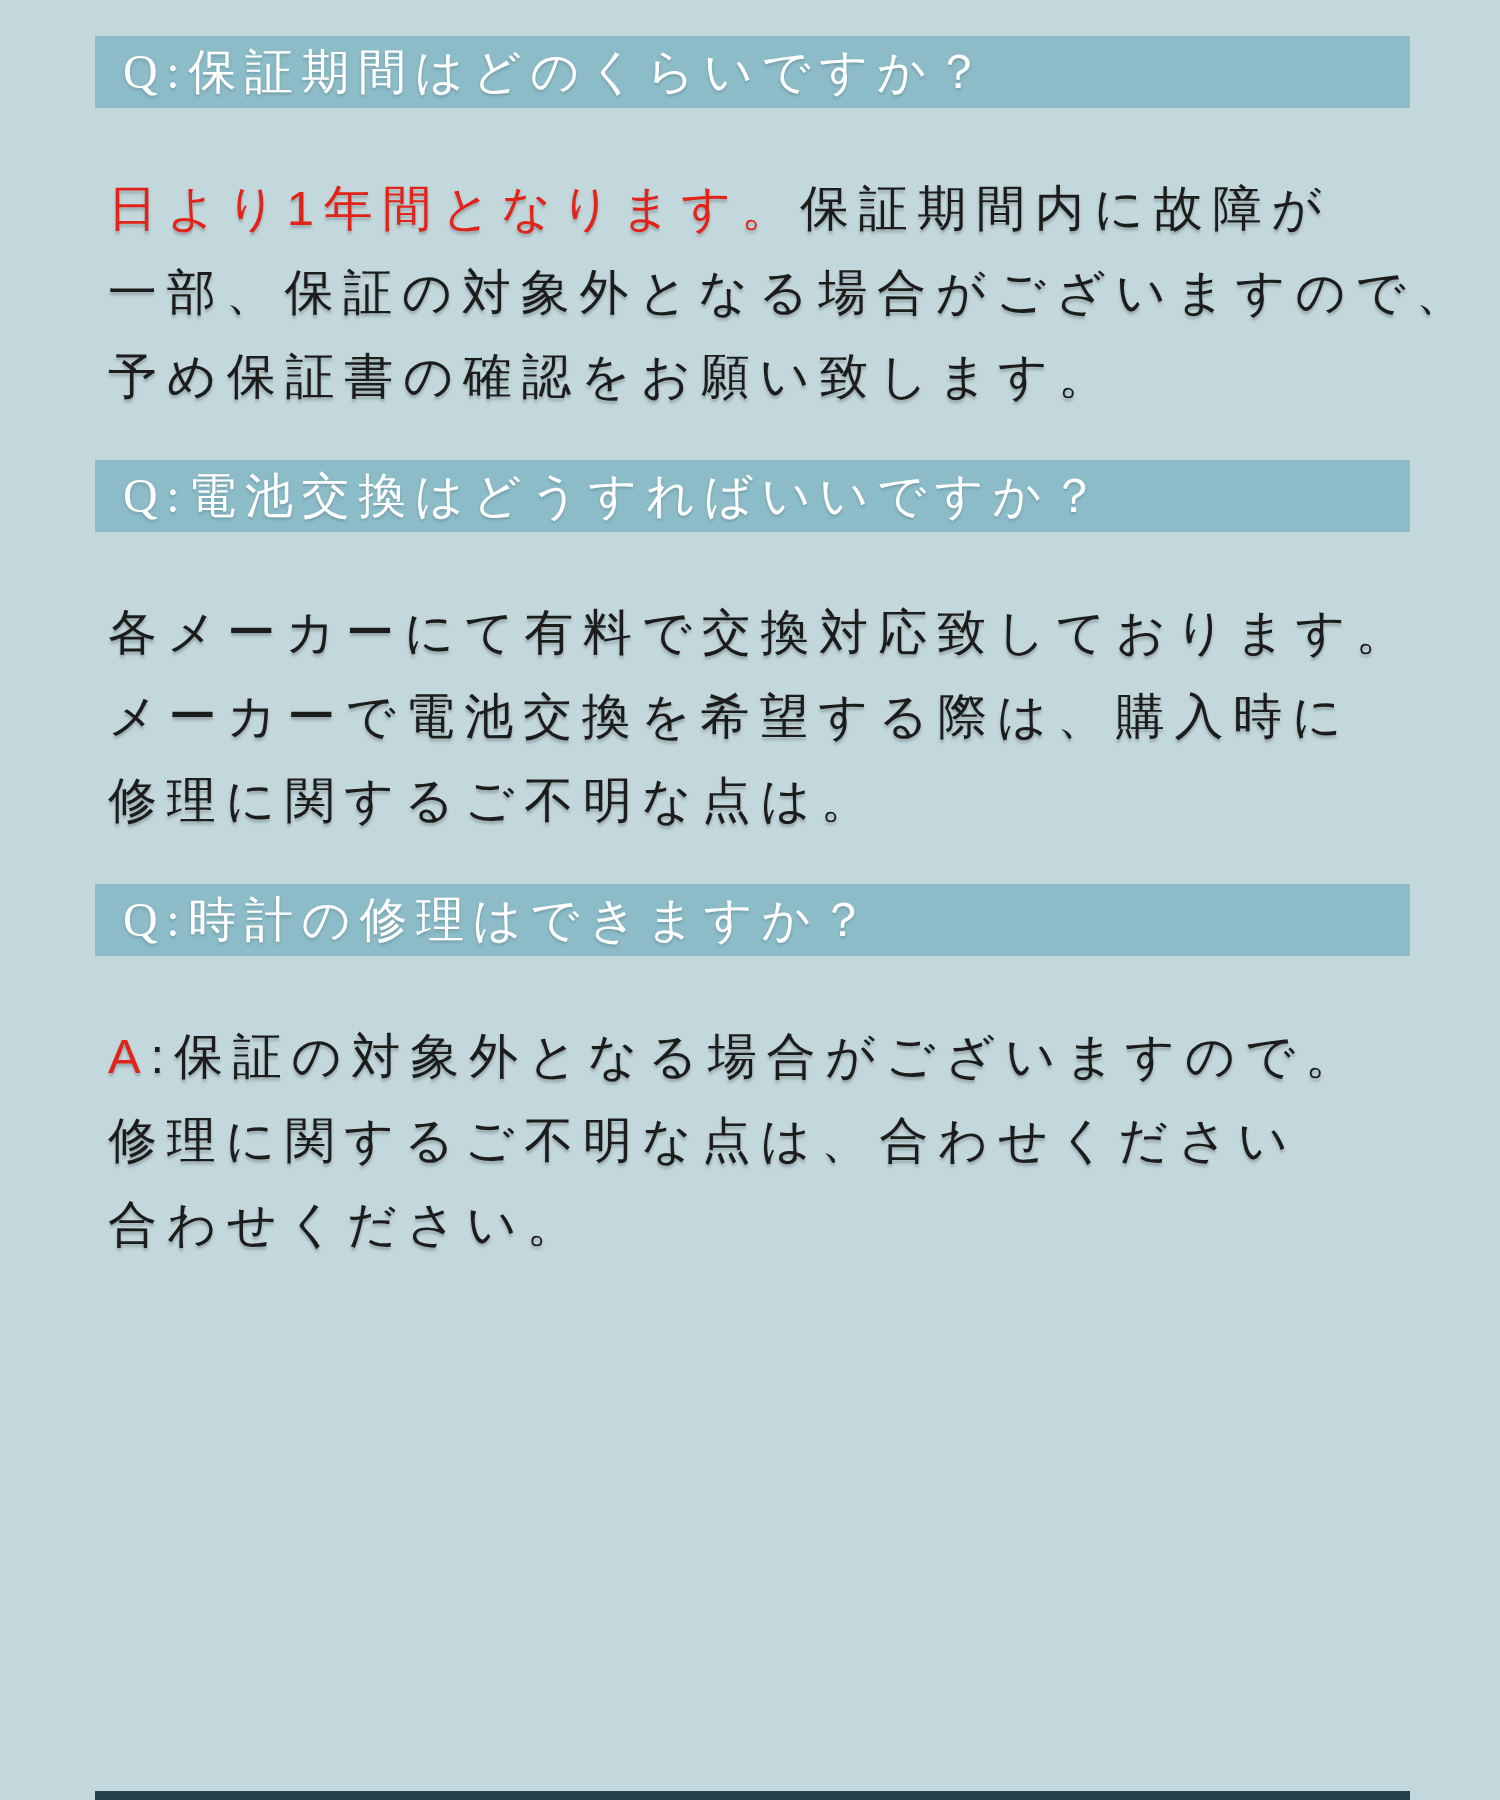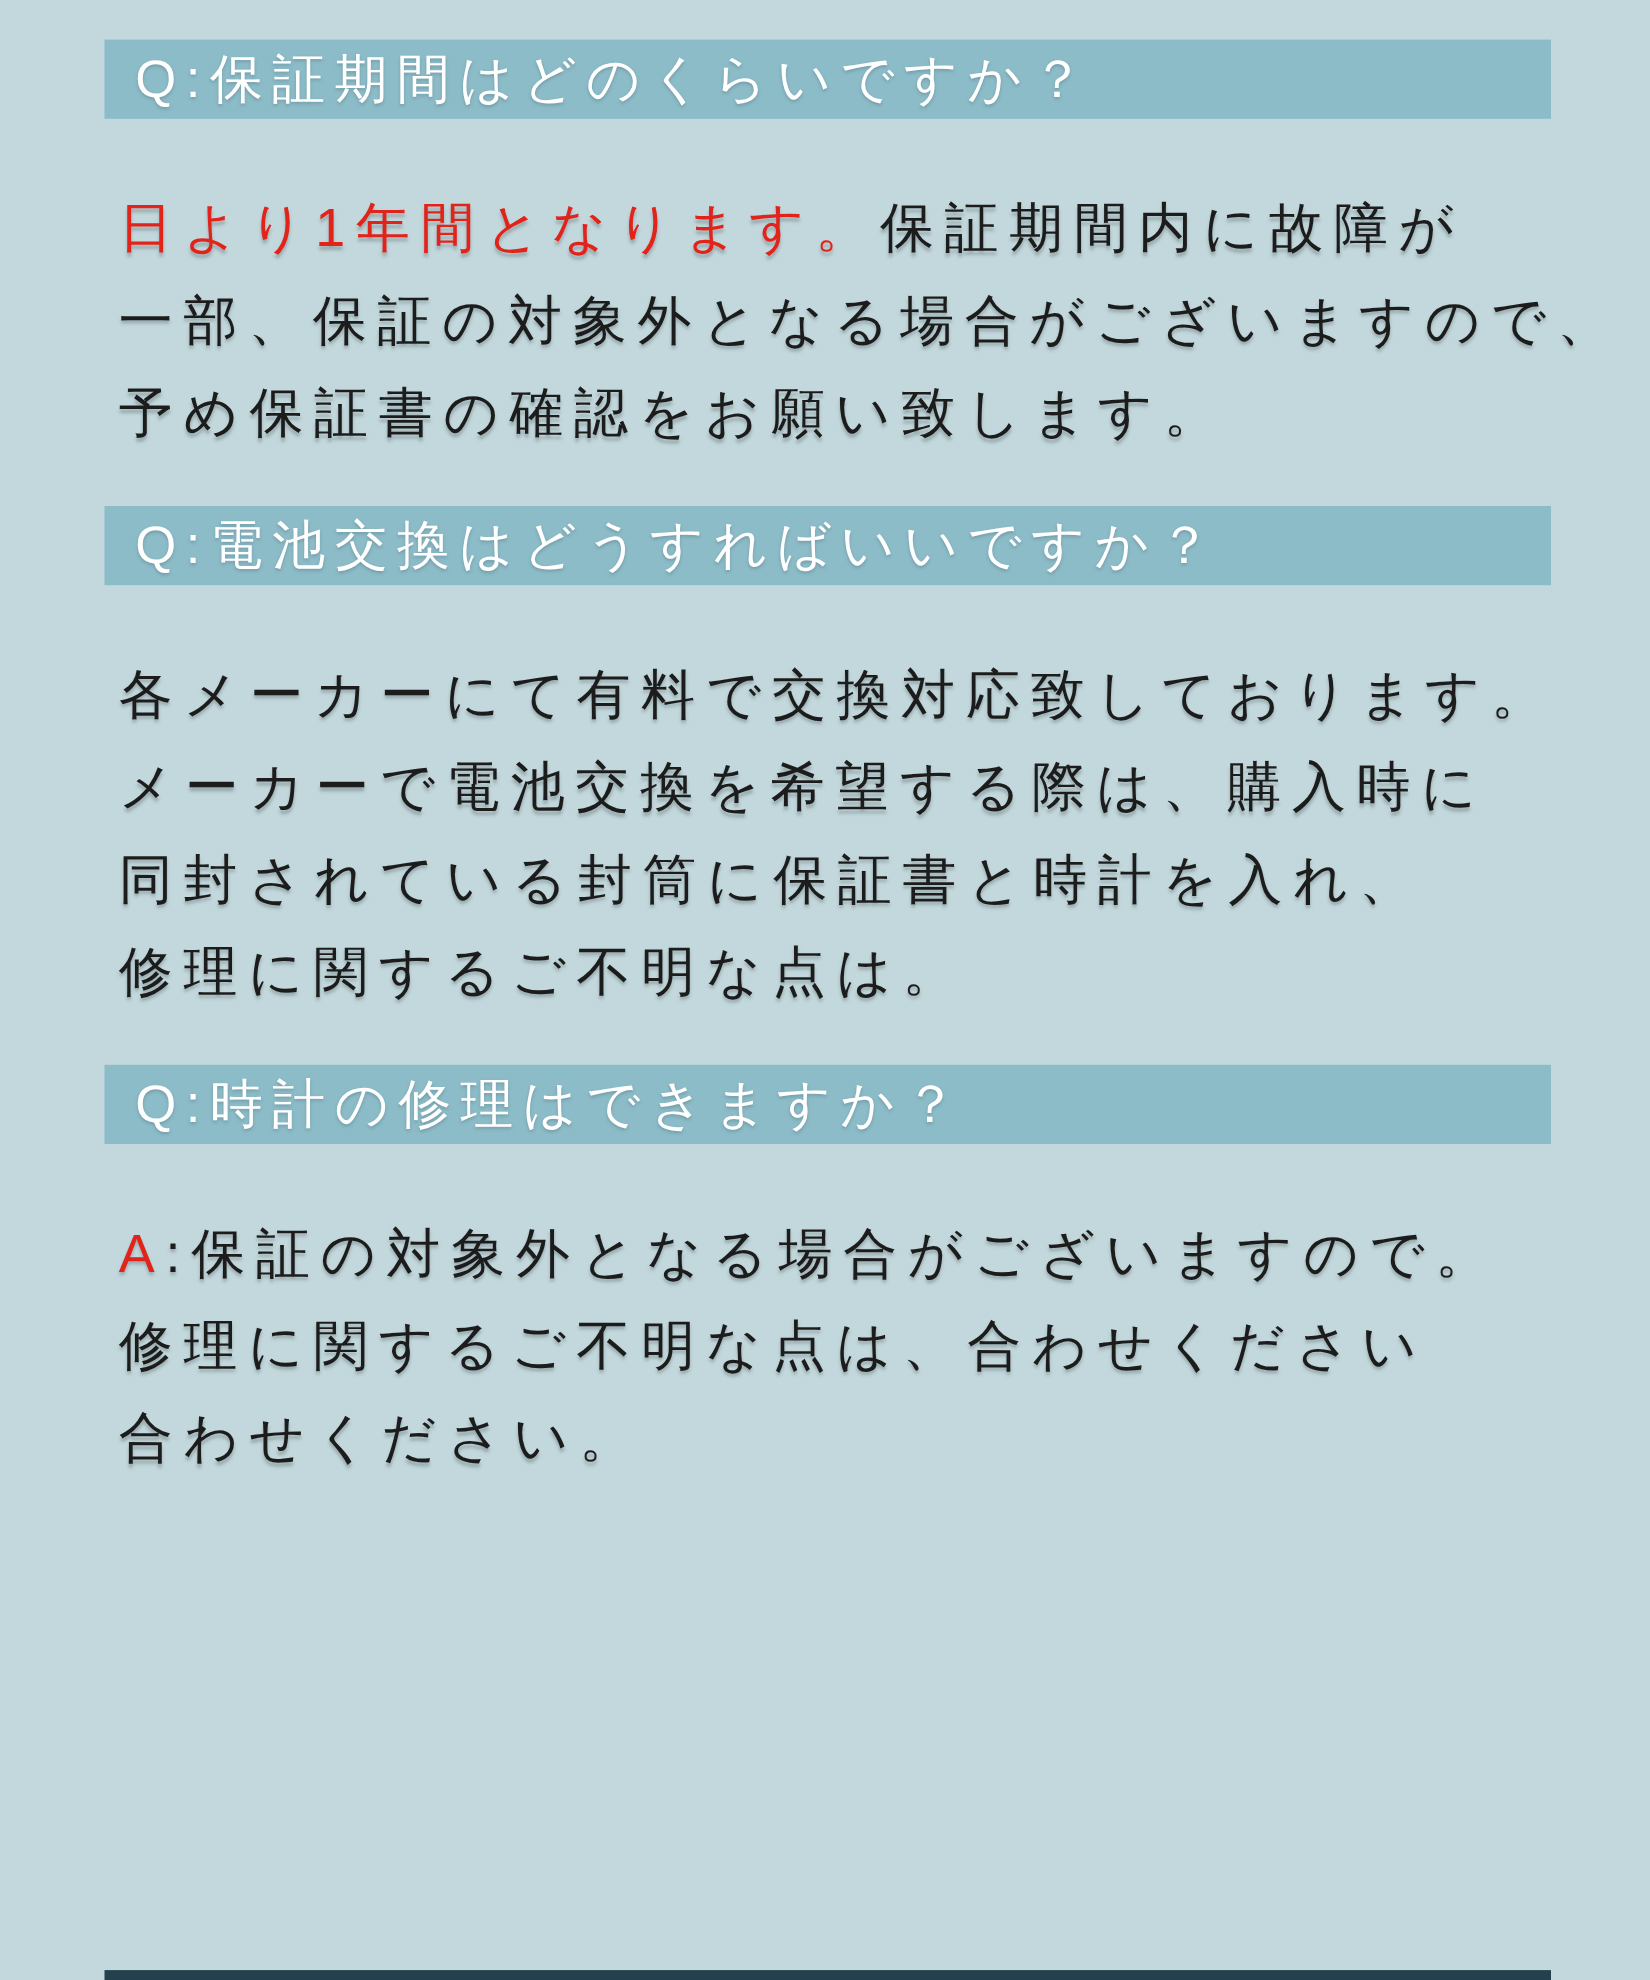--- a/index.html
+++ b/index.html
@@ -33,20 +33,21 @@
     display:flex;align-items:center;
     background:var(--question-bar);
     padding-left:28px;
   }
   .q-text{
     font-size:48px;font-weight:400;
     letter-spacing:0.18em;
     color:var(--question-text);
     text-shadow:0 2px 3px rgba(60,84,92,0.30);
     white-space:nowrap;
+    font-family:Liberation Serif, serif;
   }
   .answer-block{margin:58px 30px 42px 108px;}
   .answer-line{
     height:84px;line-height:84px;
     font-size:49px;font-weight:500;
     letter-spacing:0.2em;
     color:var(--answer-text);
     white-space:nowrap;
     text-shadow:0 3px 3px rgba(94,110,116,0.45);
   }
@@ -68,21 +69,20 @@
         <div class="answer-line"><span class="answer-segment red">日より1年間となります。</span><span class="answer-segment">保証期間内に故障が</span></div>
         <div class="answer-line"><span class="answer-segment">一部、保証の対象外となる場合がございますので、</span></div>
         <div class="answer-line"><span class="answer-segment">予め保証書の確認をお願い致します。</span></div>
       </div>
       <div class="q-bar">
         <span class="q-text">Q:電池交換はどうすればいいですか？</span>
       </div>
       <div class="answer-block">
         <div class="answer-line"><span class="answer-segment">各メーカーにて有料で交換対応致しております。</span></div>
         <div class="answer-line"><span class="answer-segment">メーカーで電池交換を希望する際は、購入時に</span></div>
-        <div class="answer-line"><span class="answer-segment">同封されている封筒に保証書と時計を入れ、</span></div>
         <div class="answer-line"><span class="answer-segment">修理に関するご不明な点は。</span></div>
       </div>
       <div class="q-bar">
         <span class="q-text">Q:時計の修理はできますか？</span>
       </div>
       <div class="answer-block">
         <div class="answer-line"><span class="answer-segment red">A</span><span class="answer-segment">:保証の対象外となる場合がございますので。</span></div>
         <div class="answer-line"><span class="answer-segment">修理に関するご不明な点は、合わせください</span></div>
         <div class="answer-line"><span class="answer-segment">合わせください。</span></div>
       </div>

